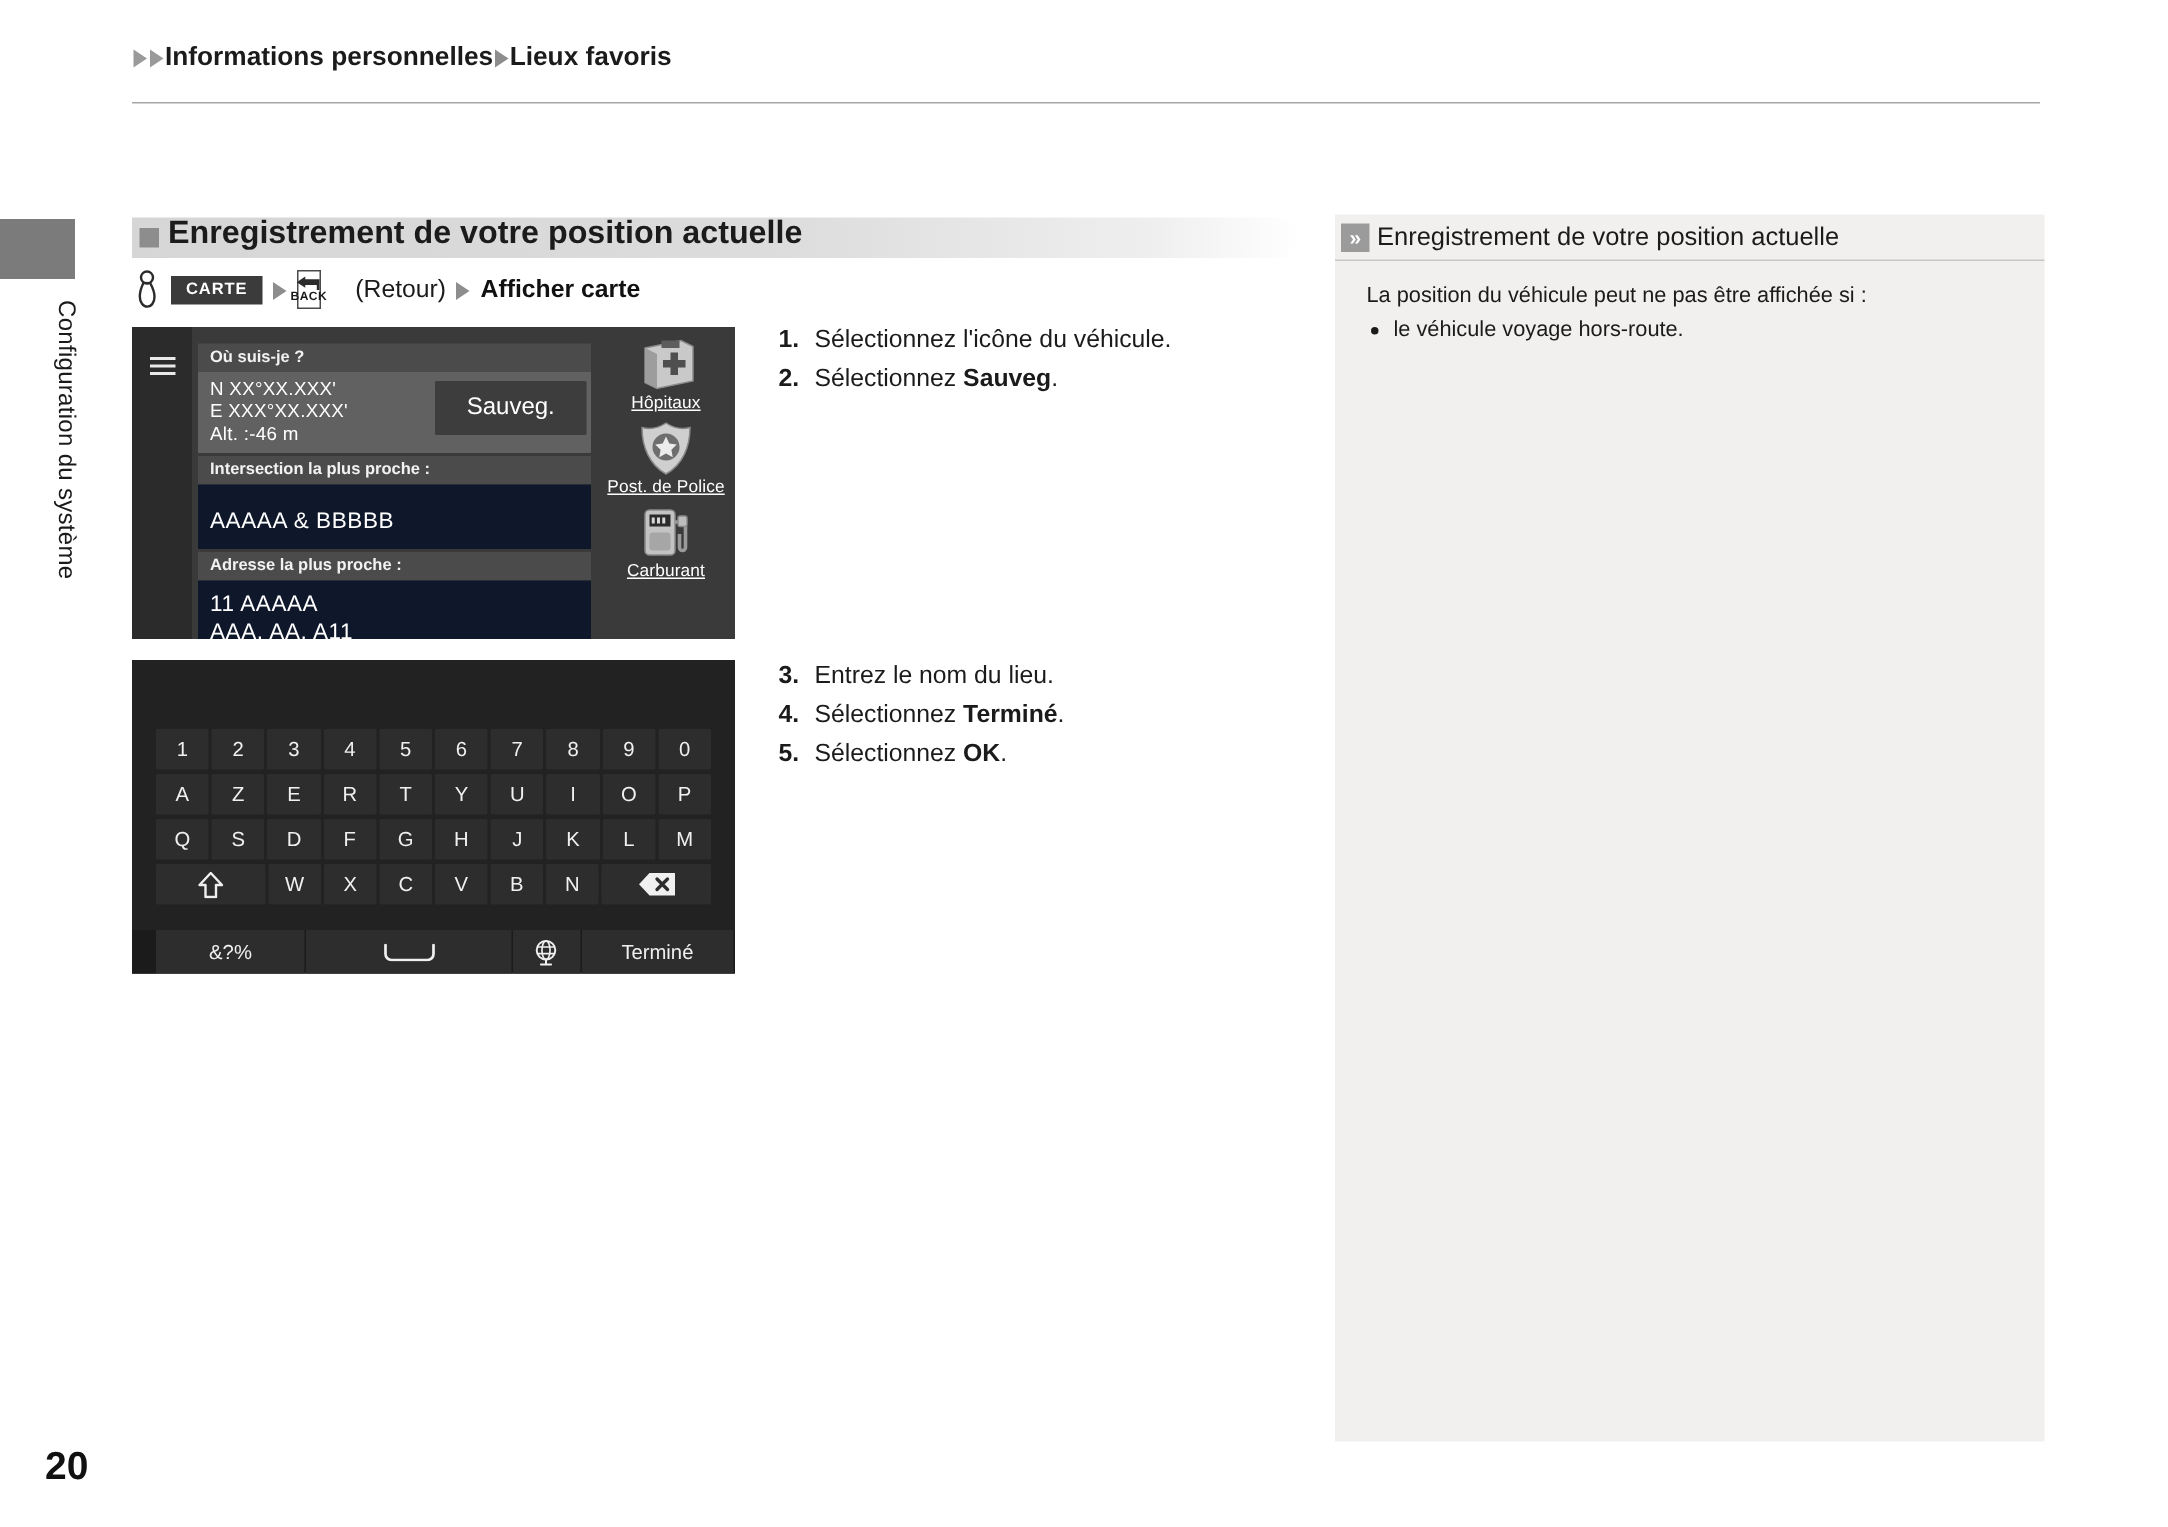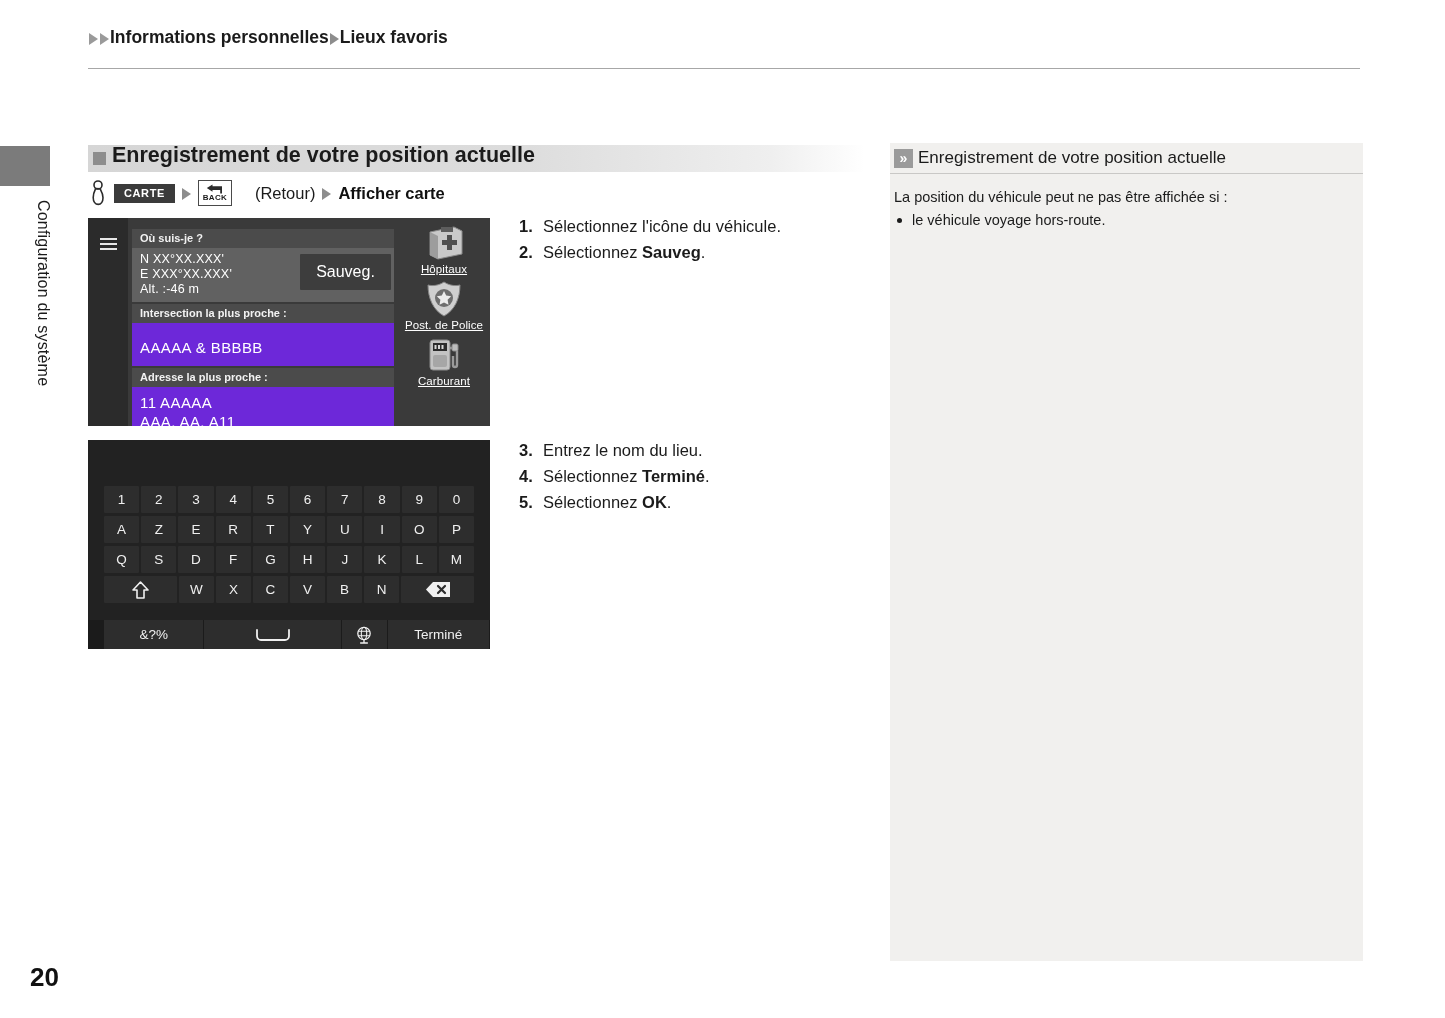--- a/index.html
+++ b/index.html
@@ -106,21 +106,21 @@
     letter-spacing: .6px;
     padding: 4px 10px 4px 10px;
     line-height: 1;
   }
   .back-key {
     display: inline-flex;
     flex-direction: column;
     align-items: center;
     justify-content: center;
     border: 1.5px solid #4a4a4a;
-    width: 34px; height: 26px;
+    width: 16px; height: 26px;
     box-sizing: border-box;
     background: #fff;
   }
   .back-key .bk-label {
     font-size: 8px; font-weight: 700; line-height: 8px; letter-spacing: .3px;
   }
   .path-sep { margin: 0 7px; }
   .path-plain { color: #1b1b1b; }
   .path-bold { font-weight: 700; color: #111; }
 
@@ -163,29 +163,29 @@
     color: #ffffff;
     font-size: 12.5px;
     padding: 4px 8px 5px 8px;
     box-sizing: border-box;
     position: relative;
   }
   .coord-line { line-height: 15px; letter-spacing: .2px; }
   #sauveg-btn {
     position: absolute;
     right: 3px; top: 6px;
-    width: 91px; height: 36px;
+    width: 101px; height: 36px;
     background: #3d3d3d;
     color: #ffffff;
     font-size: 16px;
     display: flex; align-items: center; justify-content: center;
     border-radius: 1px;
   }
   .nav-value {
-    background: #6d28d9;
+    background: #0f172a;
     color: #ffffff;
     font-size: 15px;
     padding: 10px 8px 9px 8px;
     box-sizing: border-box;
     letter-spacing: .4px;
   }
   .nav-value.two { padding-top: 6px; padding-bottom: 4px; line-height: 19px; }
   .nav-gap { height: 2px; background: #3a3a3a; }
 
   #nav-icons {
@@ -322,21 +322,21 @@
     margin-right: 5px;
     flex: 0 0 19px;
     line-height: 1;
   }
   #note-title {
     font-size: 17px;
     color: #1b1b1b;
     white-space: nowrap;
   }
   #note-body {
-    padding: 12px 16px 0 4px;
+    padding: 12px 16px 0 21px;
     font-size: 14.5px;
     line-height: 22px;
     color: #1b1b1b;
   }
   #note-bullets { list-style: none; margin: 0; padding: 0; }
   #note-bullets li {
     position: relative;
     padding-left: 18px;
     margin-top: 1px;
   }

